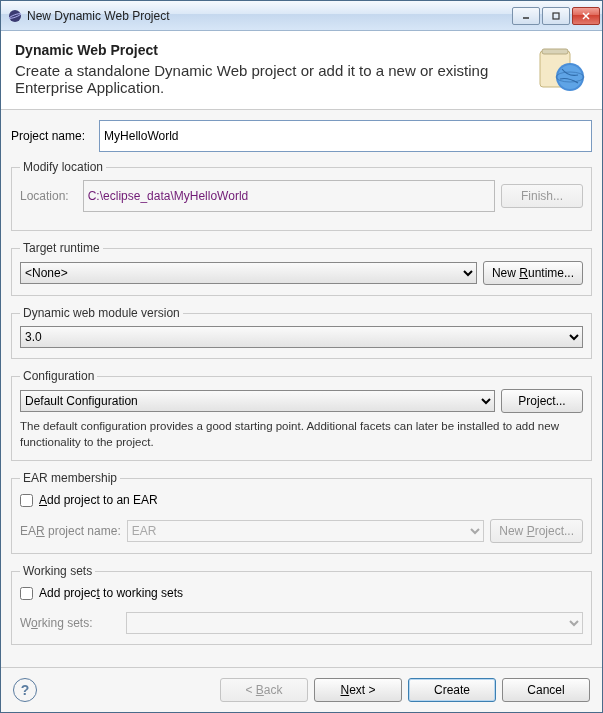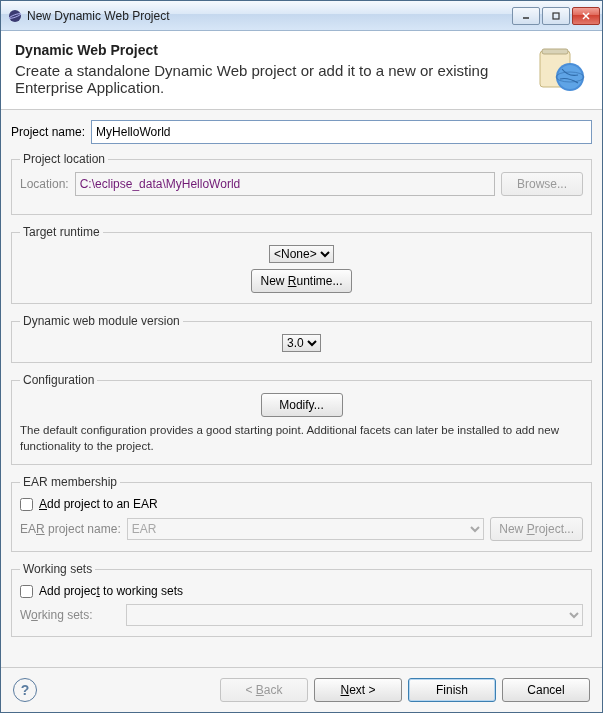--- a/index.html
+++ b/index.html
@@ -67,26 +67,27 @@
   .content {
     flex: 1;
     background: #f6f6f6;
     padding: 10px 10px 0 10px;
     overflow: auto;
   }
   .row { display: flex; align-items: center; gap: 6px; margin-bottom: 8px; }
   label.inline { white-space: nowrap; }
   input[type=text].field, select.field {
     flex: 1;
-    height: 24px;
+    height: 32px;
     border: 1px solid #7a9ac0;
     background: #fff;
     padding: 2px 4px;
     font-family: inherit;
     font-size: 12px;
+    margin-left: 8px;
   }
   input[type=text].field:disabled {
     color: #701a75; background: #f6f6f6; border-color: #bbb;
   }
   fieldset {
     border: 1px solid #ccc;
     margin: 0 0 10px 0;
     padding: 6px 8px 10px 8px;
     background: #f6f6f6;
   }
@@ -106,24 +107,24 @@
   }
   .btn:disabled {
     color: #999; cursor: default;
     background: linear-gradient(to bottom, #f7f7f7, #ececec);
     border-color: #c4c4c4;
   }
   .btn.primary {
     border-color: #3c7fb1;
     box-shadow: 0 0 0 1px #b5d6f0 inset;
   }
-  .select-row { display: flex; gap: 6px; align-items: center; flex-direction: column; }
+  .select-row { display: flex; gap: 6px; align-items: center; }
   .select-row select { flex: 1; height: 22px; border: 1px solid #888; background: linear-gradient(to bottom,#fafafa,#e3e3e3); font-family: inherit; font-size: 12px; }
   .config-text { font-size: 11.5px; color: #333; margin-top: 6px; line-height: 1.35; }
-  .ear-row, .ws-row { display:flex; gap:6px; align-items:center; margin-top:0;}
+  .ear-row, .ws-row { display:flex; gap:6px; align-items:center; margin-top:12px;}
   .ear-row label, .ws-row label { min-width: 100px; color:#888; }
   .ear-row select, .ws-row select { flex:1; height:22px; border:1px solid #bbb; background:#f6f6f6; color:#888; font-family:inherit; font-size:12px; }
   .footer {
     border-top: 1px solid #ccc;
     background: #f6f6f6;
     padding: 10px 12px;
     display: flex;
     align-items: center;
   }
   .help-icon {
@@ -188,25 +189,25 @@
   </div>
 
   <div class="content">
 
     <div class="row">
       <label class="inline"><span>Project name:</span></label>
       <input type="text" class="field" value="MyHelloWorld" style="">
     </div>
 
     <fieldset>
-      <legend>Project location</legend>
+      <legend>Modify location</legend>
       <div class="row">
         <label class="inline disabled-text">Location:</label>
         <input type="text" class="field" disabled="" value="C:\eclipse_data\MyHelloWorld" style="">
-        <button class="btn" disabled="">Browse...</button>
+        <button class="btn" disabled="">Finish...</button>
       </div>
     </fieldset>
 
     <fieldset>
       <legend>Target runtime</legend>
       <div class="select-row">
         <select>
           <option>&lt;None&gt;</option>
         </select>
         <button class="btn" style="min-width:98px">New <span class="underline-letter">R</span>untime...</button>
@@ -218,21 +219,24 @@
       <div class="select-row">
         <select>
           <option>3.0</option>
         </select>
       </div>
     </fieldset>
 
     <fieldset>
       <legend>Configuration</legend>
       <div class="select-row">
-        <button class="btn">Modify...</button>
+        <select>
+          <option>Default Configuration</option>
+        </select>
+        <button class="btn">Project...</button>
       </div>
       <div class="config-text">The default configuration provides a good starting point. Additional facets can later be installed to add new functionality to the project.</div>
     </fieldset>
 
     <fieldset>
       <legend>EAR membership</legend>
       <div class="checkbox-row">
         <input type="checkbox" style="">
         <label><span class="underline-letter">A</span>dd project to an EAR</label>
       </div>
@@ -257,17 +261,17 @@
       </div>
     </fieldset>
 
   </div>
 
   <div class="footer">
     <div class="help-icon">?</div>
     <div class="footer-spacer"></div>
     <button class="btn" disabled="">&lt; <span class="underline-letter">B</span>ack</button>
     <button class="btn"><span class="underline-letter">N</span>ext &gt;</button>
-    <button class="btn primary">Finish</button>
+    <button class="btn primary">Create</button>
     <button class="btn">Cancel</button>
   </div>
 
 </div>
 
 </body></html>

